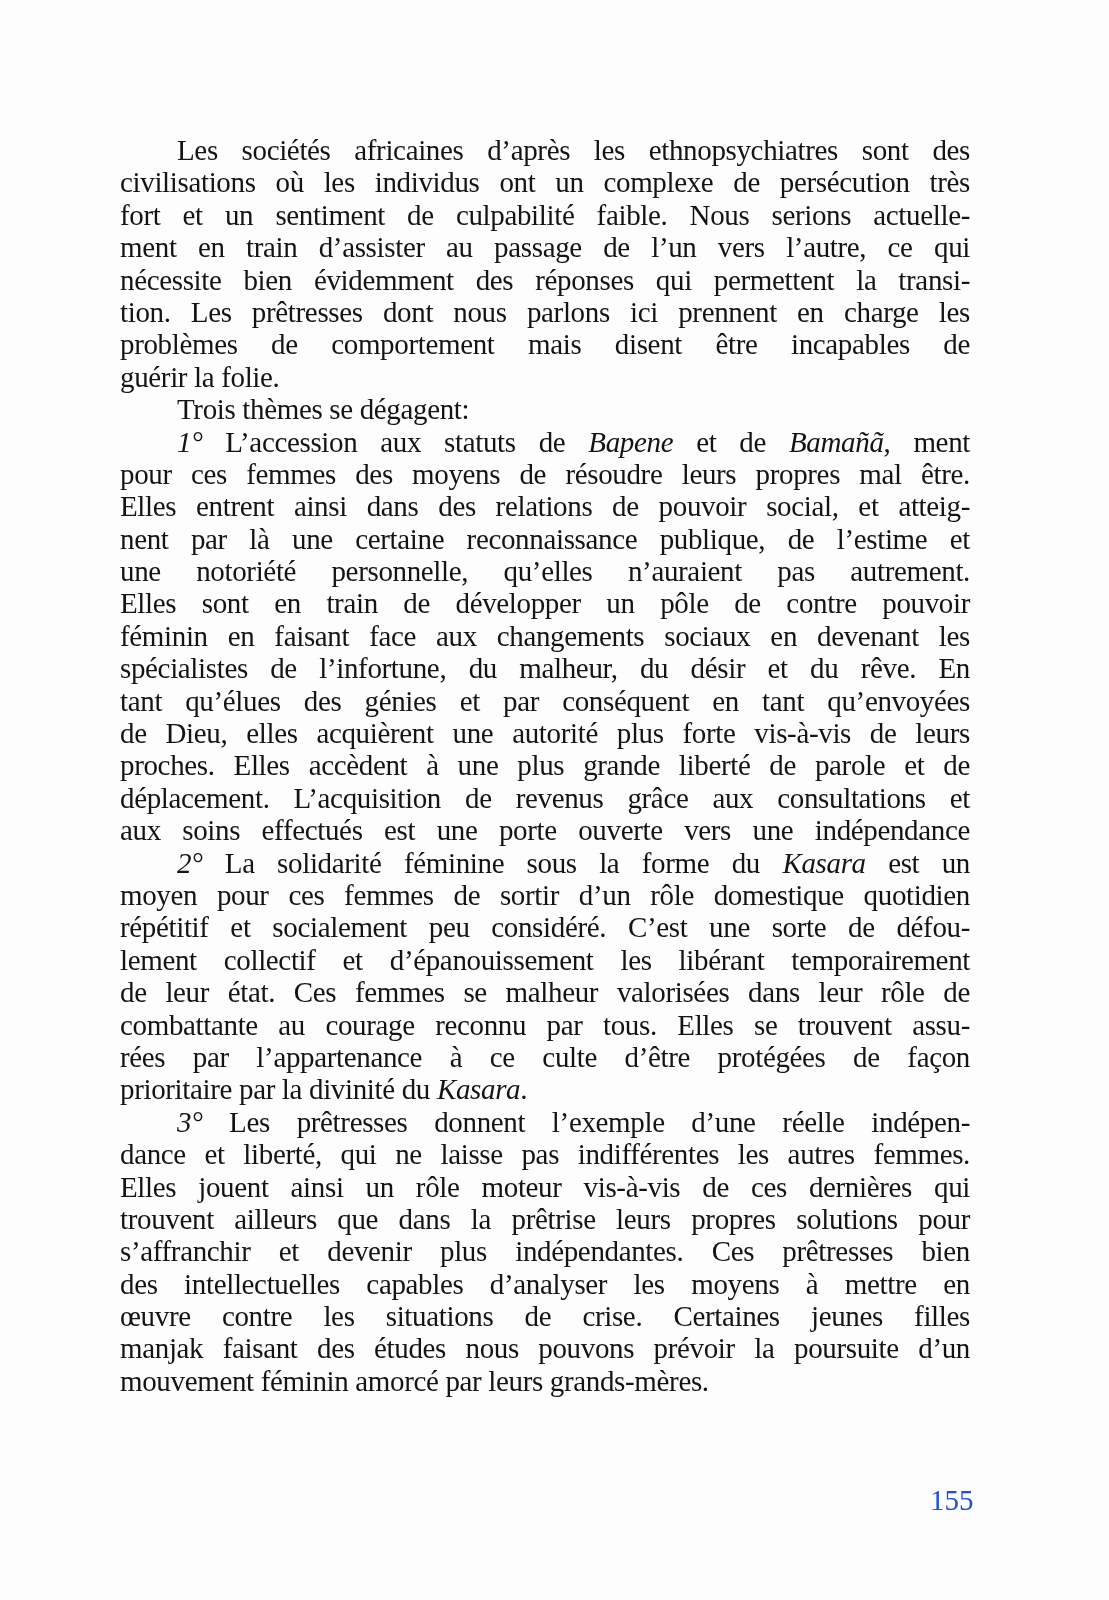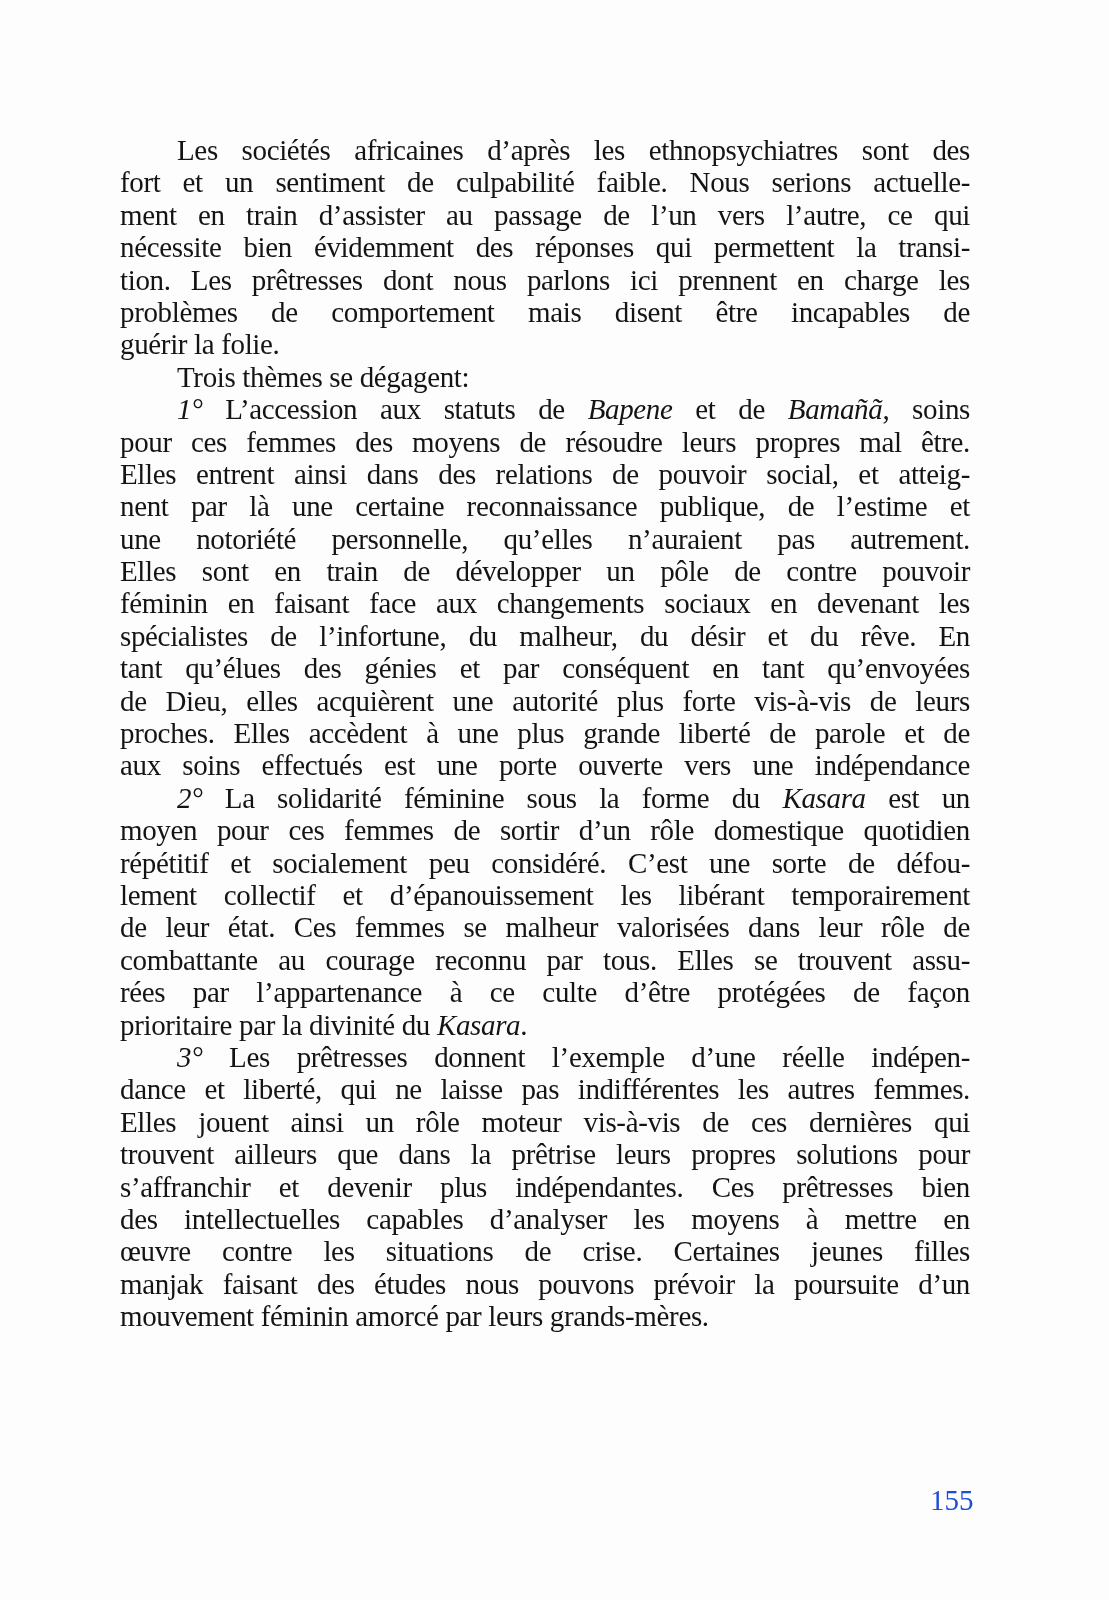--- a/index.html
+++ b/index.html
@@ -54,38 +54,40 @@
       font-family: "Liberation Serif", "DejaVu Serif", serif;
       color: #1d4ed8;
     }
   </style>
 </head>
 <body>
 
 <div class="page">
   <div class="text-block" id="text-block">
       <div class="line indent"><span class="seg">Les sociétés africaines d’après les ethnopsychiatres sont des</span></div>
+      <div class="line"><span class="seg">civilisations où les individus ont un complexe de persécution très</span></div>
       <div class="line"><span class="seg">fort et un sentiment de culpabilité faible. Nous serions actuelle-</span></div>
       <div class="line"><span class="seg">ment en train d’assister au passage de l’un vers l’autre, ce qui</span></div>
       <div class="line"><span class="seg">nécessite bien évidemment des réponses qui permettent la transi-</span></div>
       <div class="line"><span class="seg">tion. Les prêtresses dont nous parlons ici prennent en charge les</span></div>
       <div class="line"><span class="seg">problèmes de comportement mais disent être incapables de</span></div>
       <div class="line last"><span class="seg">guérir la folie.</span></div>
       <div class="line indent last"><span class="seg">Trois thèmes se dégagent:</span></div>
-      <div class="line indent"><span class="seg it">1°</span><span class="seg"> L’accession aux statuts de </span><span class="seg it">Bapene</span><span class="seg"> et de </span><span class="seg it">Bamañã</span><span class="seg">, soins</span></div>
+      <div class="line indent"><span class="seg it">1°</span><span class="seg"> L’accession aux statuts de </span><span class="seg it">Bapene</span><span class="seg"> et de </span><span class="seg it">Bamañã</span><span class="seg">, ment</span></div>
       <div class="line"><span class="seg">pour ces femmes des moyens de résoudre leurs propres mal être.</span></div>
       <div class="line"><span class="seg">Elles entrent ainsi dans des relations de pouvoir social, et atteig-</span></div>
       <div class="line"><span class="seg">nent par là une certaine reconnaissance publique, de l’estime et</span></div>
       <div class="line"><span class="seg">une notoriété personnelle, qu’elles n’auraient pas autrement.</span></div>
       <div class="line"><span class="seg">Elles sont en train de développer un pôle de contre pouvoir</span></div>
       <div class="line"><span class="seg">féminin en faisant face aux changements sociaux en devenant les</span></div>
       <div class="line"><span class="seg">spécialistes de l’infortune, du malheur, du désir et du rêve. En</span></div>
       <div class="line"><span class="seg">tant qu’élues des génies et par conséquent en tant qu’envoyées</span></div>
       <div class="line"><span class="seg">de Dieu, elles acquièrent une autorité plus forte vis-à-vis de leurs</span></div>
       <div class="line"><span class="seg">proches. Elles accèdent à une plus grande liberté de parole et de</span></div>
+      <div class="line"><span class="seg">déplacement. L’acquisition de revenus grâce aux consultations et</span></div>
       <div class="line"><span class="seg">aux soins effectués est une porte ouverte vers une indépendance</span></div>
       <div class="line indent"><span class="seg it">2°</span><span class="seg"> La solidarité féminine sous la forme du </span><span class="seg it">Kasara</span><span class="seg"> est un</span></div>
       <div class="line"><span class="seg">moyen pour ces femmes de sortir d’un rôle domestique quotidien</span></div>
       <div class="line"><span class="seg">répétitif et socialement peu considéré. C’est une sorte de défou-</span></div>
       <div class="line"><span class="seg">lement collectif et d’épanouissement les libérant temporairement</span></div>
       <div class="line"><span class="seg">de leur état. Ces femmes se malheur valorisées dans leur rôle de</span></div>
       <div class="line"><span class="seg">combattante au courage reconnu par tous. Elles se trouvent assu-</span></div>
       <div class="line"><span class="seg">rées par l’appartenance à ce culte d’être protégées de façon</span></div>
       <div class="line last"><span class="seg">prioritaire par la divinité du </span><span class="seg it">Kasara</span><span class="seg">.</span></div>
       <div class="line indent"><span class="seg it">3°</span><span class="seg"> Les prêtresses donnent l’exemple d’une réelle indépen-</span></div>

